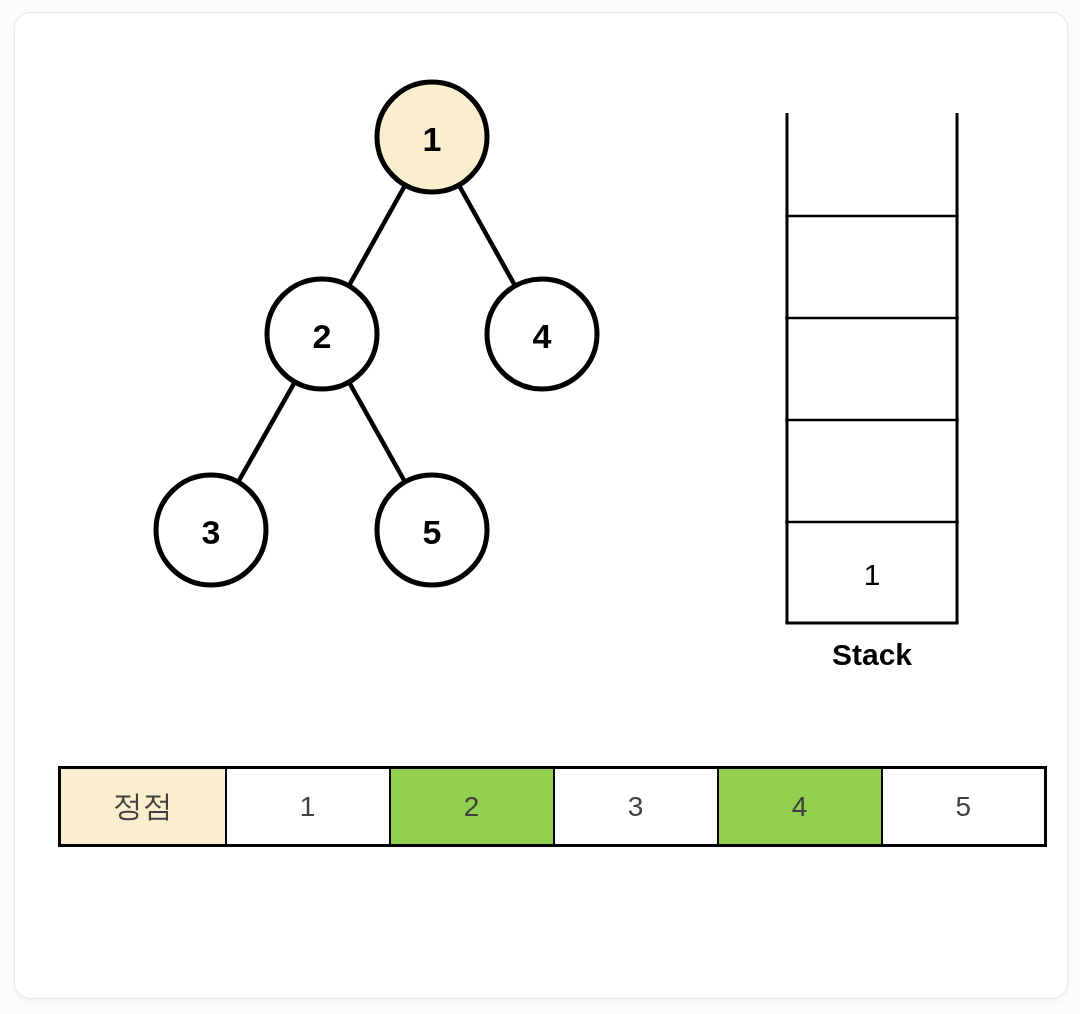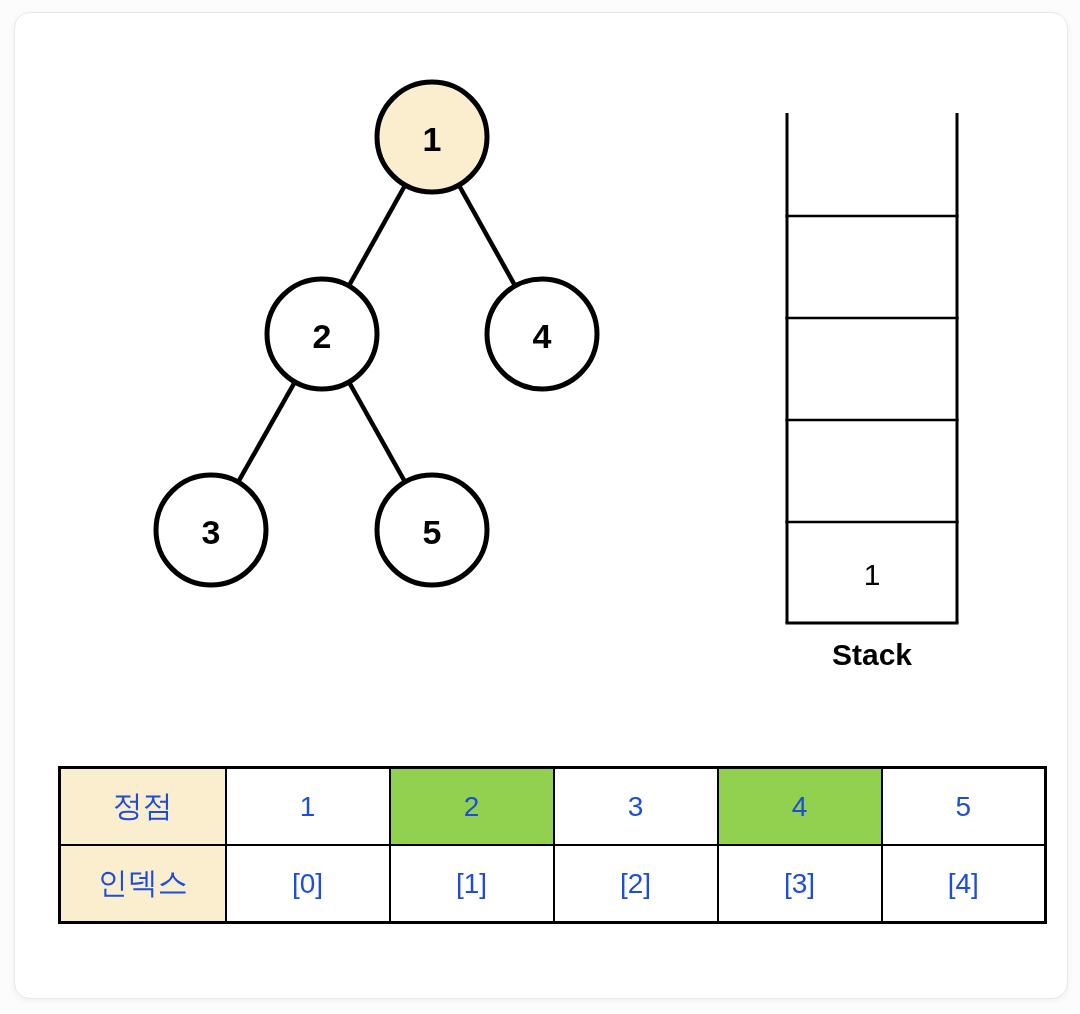--- a/index.html
+++ b/index.html
@@ -76,21 +76,21 @@
     border-collapse: collapse;
     table-layout: fixed;
     border: 3px solid #000;
   }
   table.state-table td {
     border: 2px solid #000;
     height: 75px;
     text-align: center;
     vertical-align: middle;
     font-size: 28px;
-    color: #1d4ed8;
+    color: #404040;
     padding: 0;
   }
   table.state-table td.rowhead {
     background: var(--cream, #FBEECF);
     font-size: 30px;
   }
   table.state-table td.hl-green {
     background: var(--green, #92D050);
   }
 </style>
@@ -157,24 +157,16 @@
     </colgroup>
     <tbody>
       <tr>
         <td class="rowhead">정점</td>
         <td>1</td>
         <td class="hl-green">2</td>
         <td>3</td>
         <td class="hl-green">4</td>
         <td>5</td>
       </tr>
-      <tr>
-        <td class="rowhead">인덱스</td>
-        <td>[0]</td>
-        <td>[1]</td>
-        <td>[2]</td>
-        <td>[3]</td>
-        <td>[4]</td>
-      </tr>
     </tbody>
   </table>
 
 </div>
 
 </body></html>

